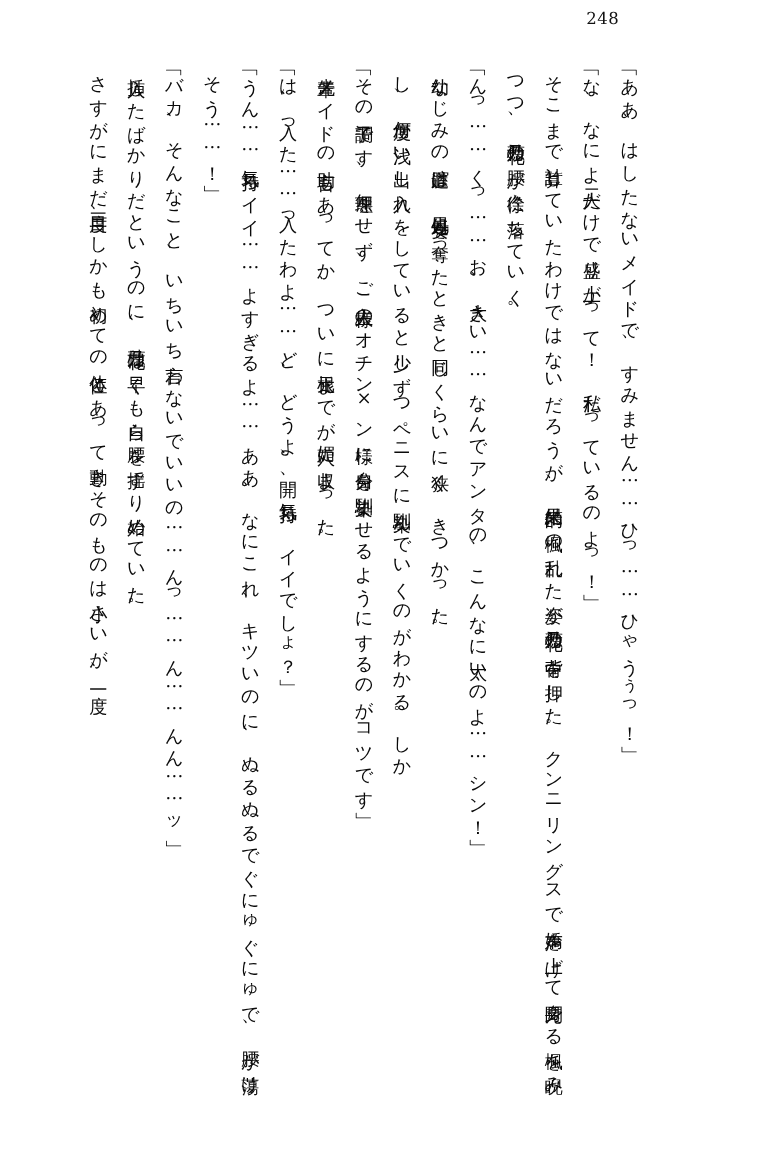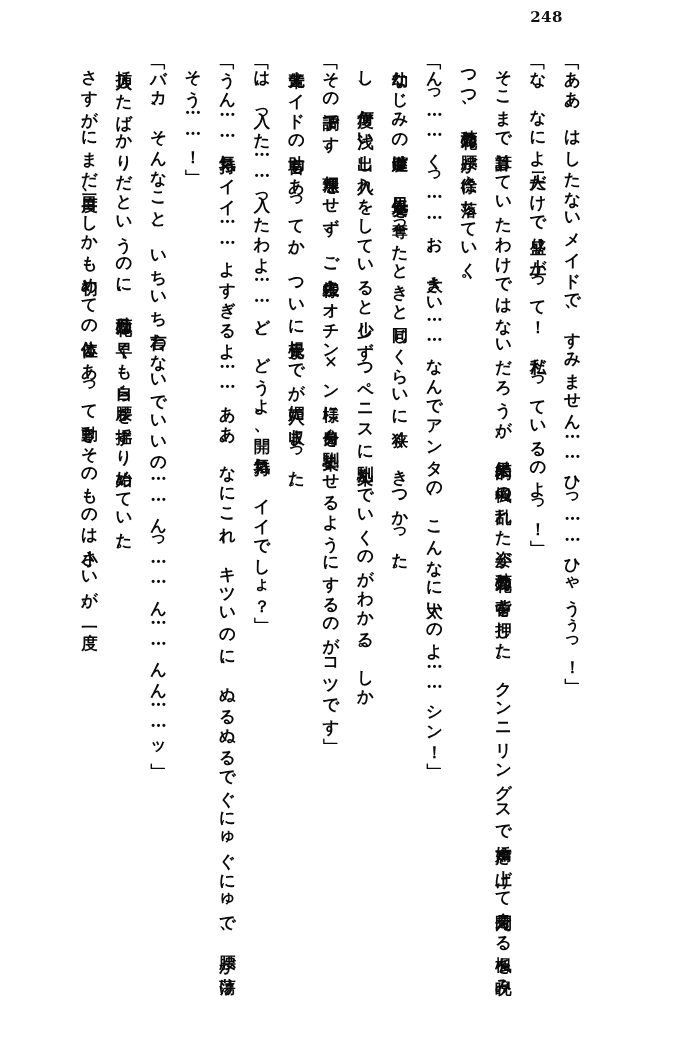--- a/index.html
+++ b/index.html
@@ -13,21 +13,20 @@
     overflow: hidden;
     font-family: "DejaVu Serif", "Liberation Serif", serif;
     color: #000000;
   }
   .page {
     position: relative;
     width: 635px;
     height: 1050px;
     background: #ffffff;
     box-sizing: border-box;
-    font-weight: bold;
   }
   .page-number {
     position: absolute;
     top: 8px;
     right: 72px;
     font-size: 15px;
     letter-spacing: 0.5px;
     font-family: "DejaVu Serif", "Liberation Serif", serif;
     color: #111111;
   }

